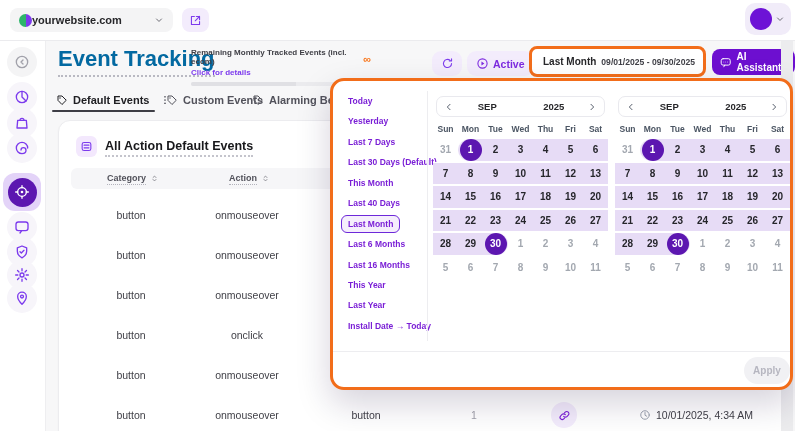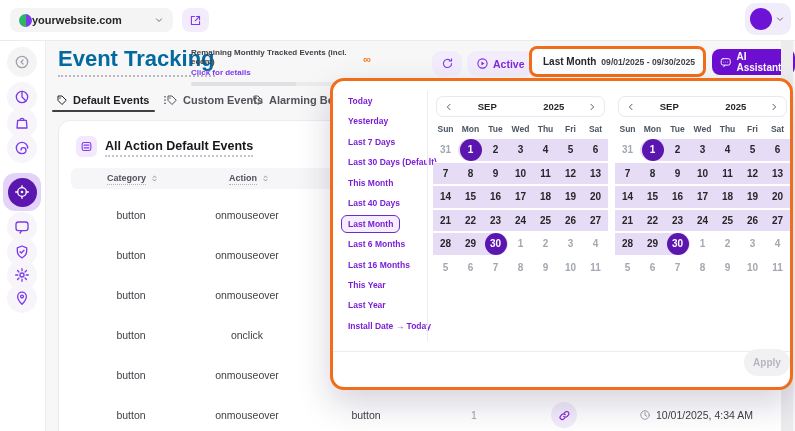--- a/index.html
+++ b/index.html
@@ -79,21 +79,21 @@
   .dow div{width:25px;text-align:center;font-size:8.5px;font-weight:700;color:#4b5563;}
   .grid{position:absolute;top:57px;left:0;width:175px;}
   .dcell{position:absolute;width:25px;height:23.5px;display:flex;align-items:center;justify-content:center;font-size:10px;font-weight:700;color:#26262b;box-sizing:border-box;cursor:pointer;}
   .dcell.range{background:#e7dcf6;border-top:1.5px solid #fff;border-bottom:1.5px solid #fff;}
   .dcell.rstart{border-radius:12px 0 0 12px;}
   .dcell.rend{border-radius:0 12px 12px 0;}
   .dcell.muted{color:#a3a8b0;font-weight:600;}
   .dsel{width:22px;height:22px;border-radius:50%;background:#5c16b0;color:#fff;display:flex;align-items:center;justify-content:center;font-size:10px;font-weight:700;}
   .f-div{position:absolute;left:0;top:270px;width:457px;height:1px;background:#ededf0;}
   .cancel-btn{position:absolute;left:353px;top:276px;width:52px;height:27px;border:1.5px solid #6d28d9;border-radius:14px;background:#fff;color:#6d28d9;font-size:10px;font-weight:700;display:flex;align-items:center;justify-content:center;box-sizing:border-box;cursor:pointer;}
-  .apply-btn{position:absolute;left:411px;top:268px;width:46px;height:27px;border-radius:14px;background:#f1f1f4;color:#b6b6c0;font-size:10px;font-weight:700;display:flex;align-items:center;justify-content:center;cursor:pointer;}
+  .apply-btn{position:absolute;left:411px;top:276px;width:46px;height:27px;border-radius:14px;background:#f1f1f4;color:#b6b6c0;font-size:10px;font-weight:700;display:flex;align-items:center;justify-content:center;cursor:pointer;}
 </style>
 </head>
 <body>
 
 <div id="app">
 
   <div class="topbar">
     <div class="site-pill">
       <div class="favicon"></div>
       <div class="site-label">yourwebsite.com</div>

